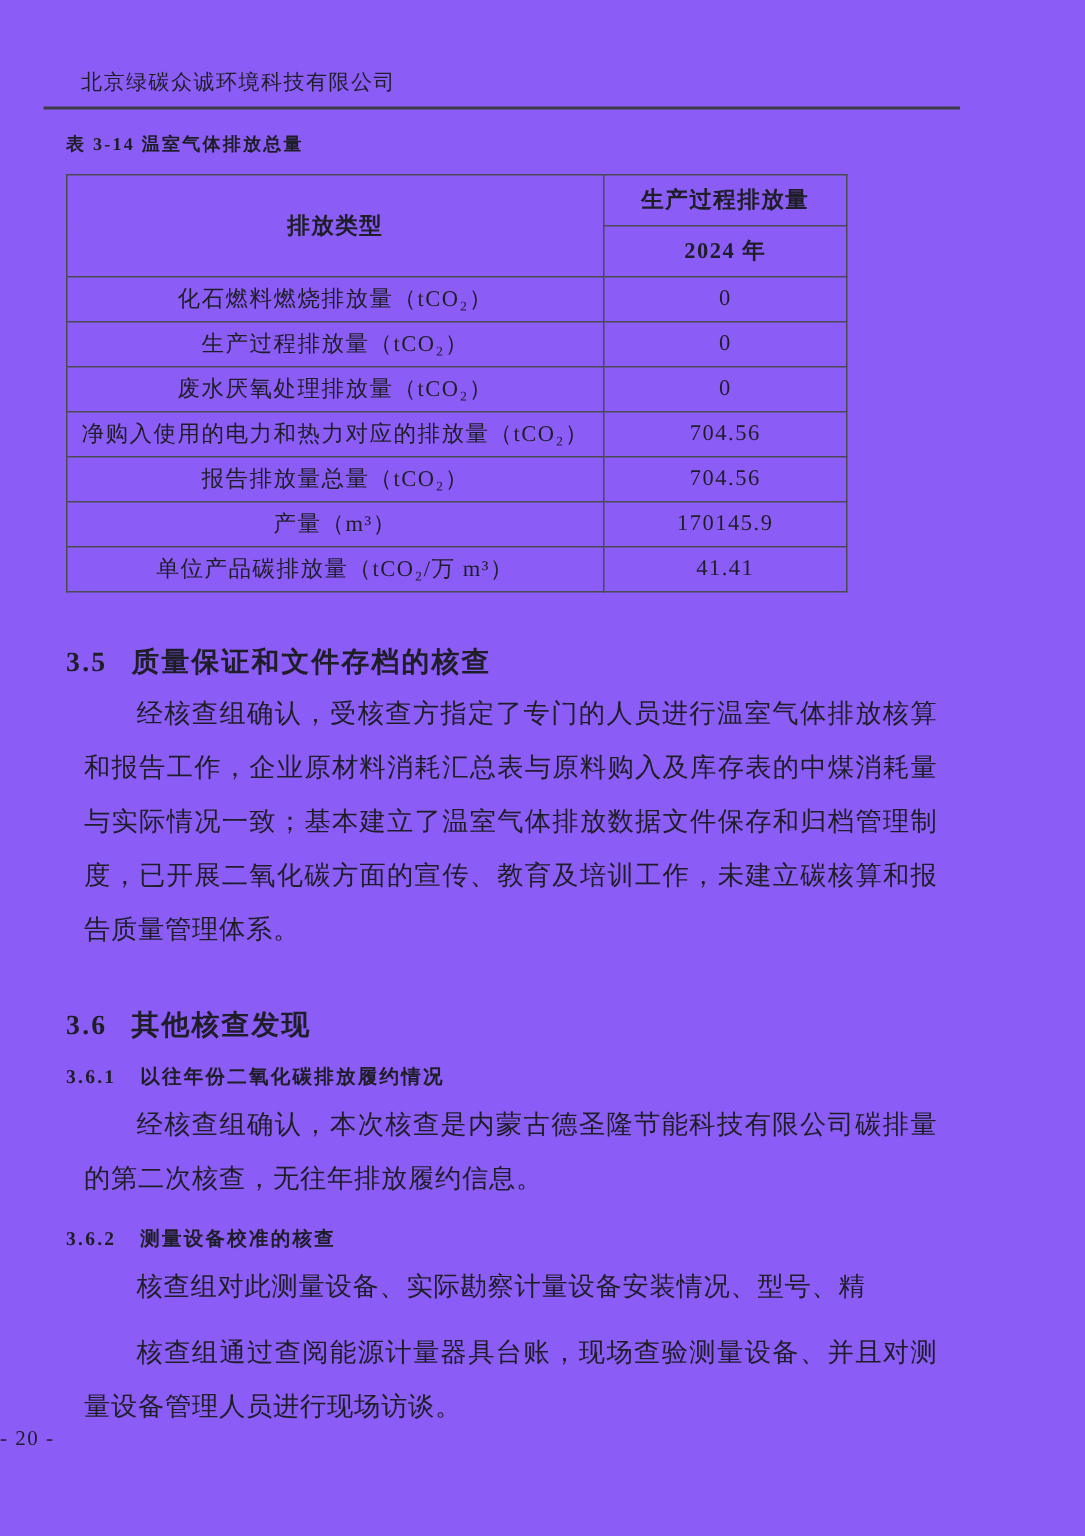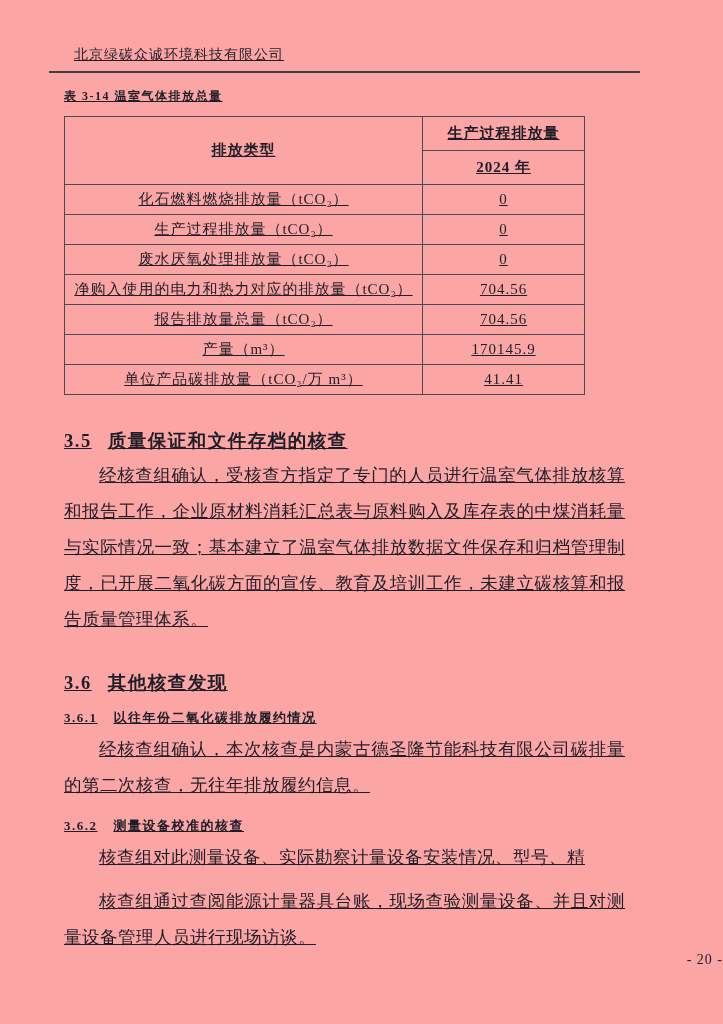--- a/index.html
+++ b/index.html
@@ -5,27 +5,26 @@
   html, body {
     margin: 0;
     padding: 0;
     background: #e8e8e8;
   }
   .page {
     position: relative;
     width: 723px;
     height: 1024px;
     margin: 0 auto;
-    background: #fca5a5;
+    background: #8b5cf6;
     box-sizing: border-box;
-    padding: 46px 98px 0 64px;
+    padding: 46px 98px 0 44px;
     font-family: "Liberation Serif", "DejaVu Serif", serif;
     color: #1e1e28;
     overflow: hidden;
-    text-decoration: underline;
   }
 
   
   .doc-header {
     display: flex;
     justify-content: space-between;
     align-items: flex-end;
     margin: 0 -15px;
     padding: 0 25px 7px 25px;
     border-bottom: 2px solid #3d3d46;
@@ -84,30 +83,30 @@
     font-family: "Liberation Serif", "DejaVu Serif", serif;
     margin-right: 16px;
   }
   p.body {
     font-size: 17.5px;
     line-height: 36px;
     text-align: justify;
     text-justify: inter-character;
     text-indent: 2em;
     letter-spacing: 0.5px;
-    margin: 4px 0 8px 0;
+    margin: 4px 0 8px 12px;
   }
 
   
   .doc-footer {
     position: absolute;
     left: 0;
     right: 0;
     bottom: 56px;
-    text-align: right;
+    text-align: left;
     font-size: 14px;
     letter-spacing: 1px;
   }
 </style>
 </head>
 <body>
 
 <div class="page">
 
   <div class="doc-header">

